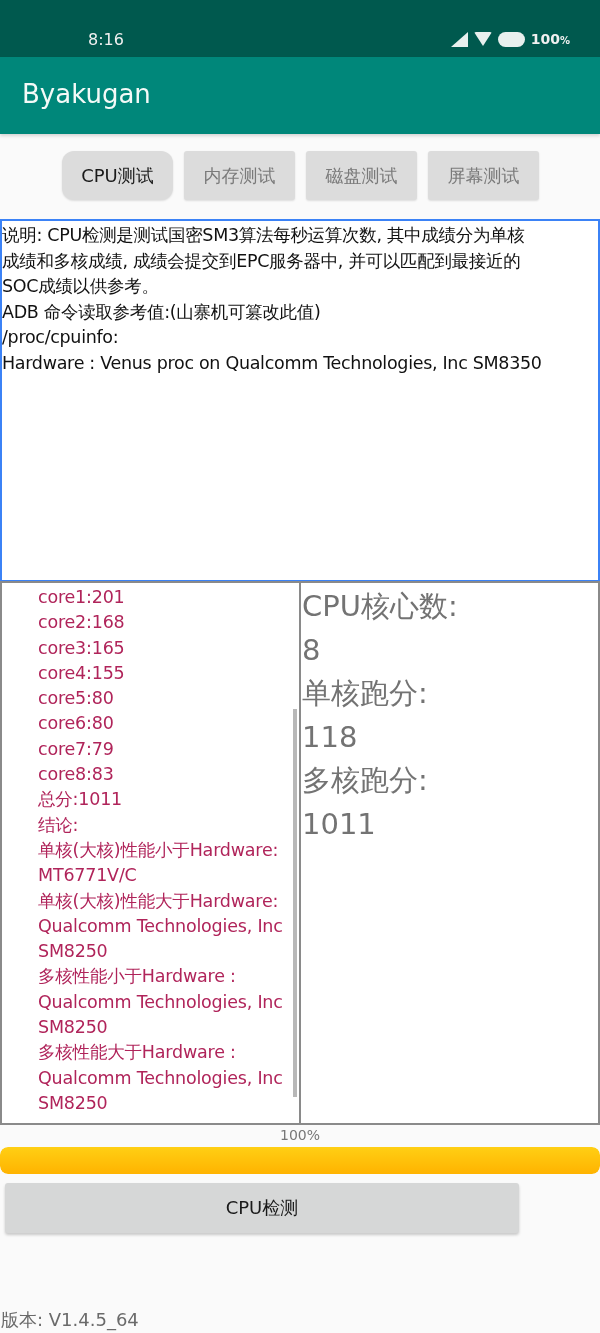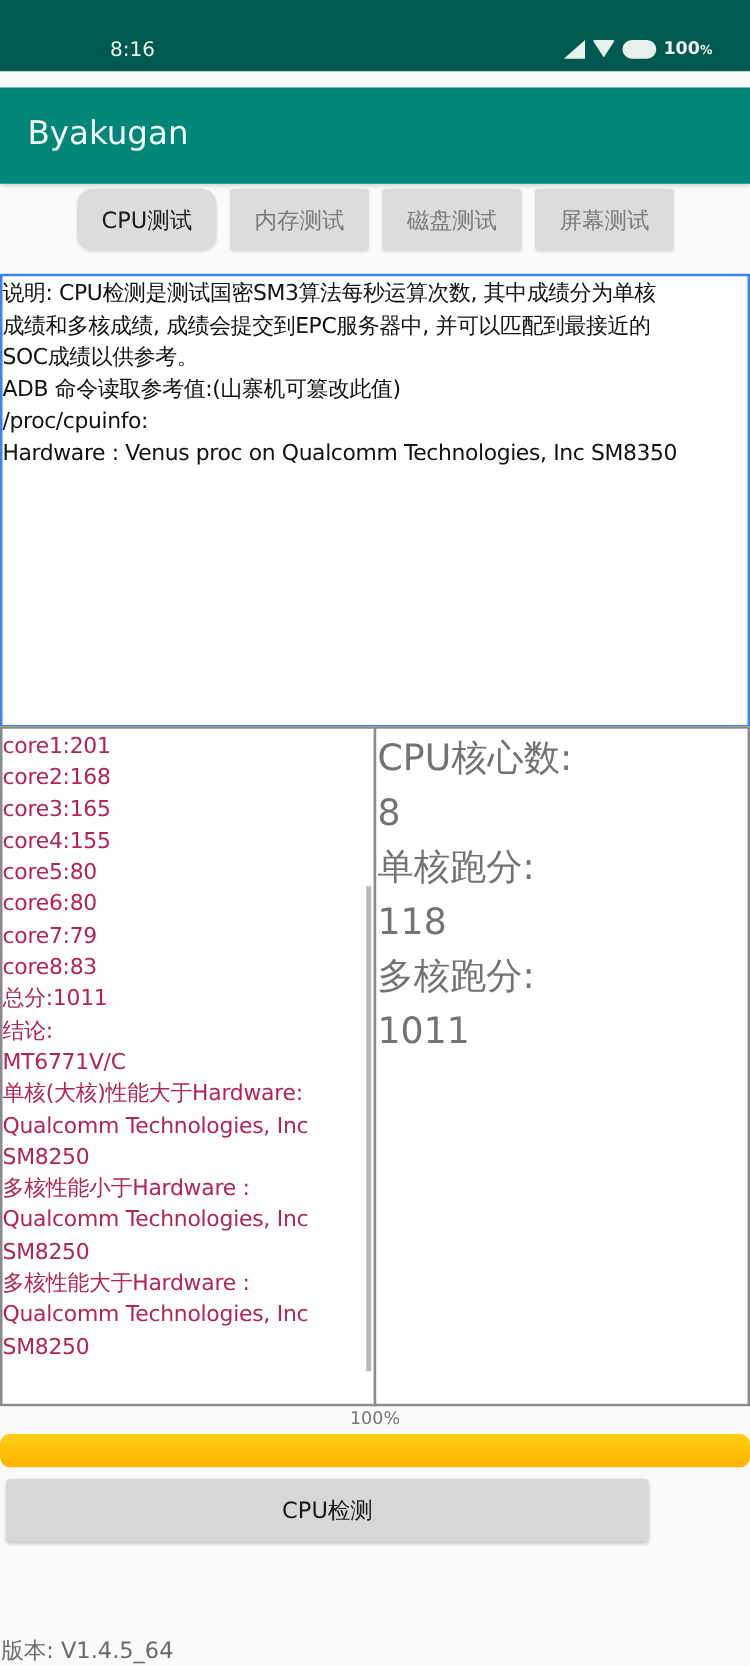--- a/index.html
+++ b/index.html
@@ -5,32 +5,32 @@
     * { box-sizing: border-box; margin: 0; padding: 0; }
     html, body { width: 600px; height: 1333px; overflow: hidden; background: #fafafa; font-family: "DejaVu Sans", "Liberation Sans", sans-serif; }
     .status-bar { position: absolute; left: 0; top: 0; width: 600px; height: 57px; background: #00594e; color: #fff; }
     .status-time { position: absolute; left: 88px; top: 30px; font-size: 16px; color: #f0f0f0; }
     .status-icons { position: absolute; right: 30px; top: 31px; display: flex; align-items: center; gap: 6px; }
     .signal { width: 0; height: 0; border-left: 17px solid transparent; border-bottom: 15px solid #e8f0ee; }
     .wifi { width: 0; height: 0; border-left: 9px solid transparent; border-right: 9px solid transparent; border-top: 14px solid #e8f0ee; border-radius: 2px; }
     .battery { width: 27px; height: 15px; background: #e8f0ee; border-radius: 8px; }
     .battery-text { font-size: 14px; color: #f0f0f0; font-weight: bold; }
     .battery-text small { font-size: 10px; }
-    .app-bar { position: absolute; left: 0; top: 70px; width: 600px; height: 77px; background: #00877a; box-shadow: 0 2px 3px rgba(0,0,0,0.15); }
+    .app-bar { position: absolute; left: 0; top: 57px; width: 600px; height: 77px; background: #00877a; box-shadow: 0 2px 3px rgba(0,0,0,0.15); }
     .app-title { position: absolute; left: 22px; top: 22px; font-size: 26px; color: #f4faf8; }
     .tabs { position: absolute; top: 151px; left: 62px; display: flex; gap: 11px; }
     .tab { width: 111px; height: 49px; background: #dcdcdc; border: none; border-radius: 3px; font-size: 18px; color: #7a7a7a; box-shadow: 0 1px 2px rgba(0,0,0,0.12); font-family: "DejaVu Sans", sans-serif; }
     .tab.active { color: #1a1a1a; border-radius: 12px; }
     .desc-box { position: absolute; left: 0; top: 219px; width: 600px; height: 363px; background: #fff; border: 2px solid #3b82f6; padding: 2px 0 0 0; }
     .desc-line { font-size: 17.5px; line-height: 25.5px; color: #111; white-space: nowrap; letter-spacing: -0.3px; }
     .results { position: absolute; left: 0; top: 581px; width: 600px; height: 544px; }
     .left-panel { position: absolute; left: 0; top: 0; width: 301px; height: 544px; background: #fff; border: 2px solid #8a8a8a; overflow: hidden; }
     .right-panel { position: absolute; left: 299px; top: 0; width: 301px; height: 544px; background: #fff; border: 2px solid #8a8a8a; }
     .core-line { font-size: 17.5px; line-height: 25.3px; color: #b0245a; white-space: nowrap; letter-spacing: -0.2px; }
-    .core-list { padding-top: 2px; }
+    .core-list { padding-top: 2px; padding-left: 36px; }
     .scrollbar { position: absolute; right: 2px; top: 126px; width: 4px; height: 388px; background: #b8b8b8; }
     .stat-line { font-size: 29px; line-height: 43.5px; color: #737373; white-space: nowrap; padding-left: 1px; }
     .stats { padding-top: 2px; }
     .progress-label { position: absolute; left: 0; top: 1127px; width: 600px; text-align: center; font-size: 14px; color: #777; }
     .progress-track { position: absolute; left: 0; top: 1147px; width: 600px; height: 27px; border-radius: 8px; background: #f3f3f3; overflow: hidden; }
     .progress-fill { height: 100%; background: linear-gradient(#ffcf14, #ffb300); border-radius: 8px; }
     .action-btn { position: absolute; left: 5px; top: 1183px; width: 514px; height: 50px; background: #d6d7d7; border: none; border-radius: 3px; font-size: 18px; color: #1a1a1a; box-shadow: 0 2px 3px rgba(0,0,0,0.2); font-family: "DejaVu Sans", sans-serif; }
     .version { position: absolute; left: 1px; top: 1308px; font-size: 18px; color: #6a6a6a; }
   </style>
 </head>
@@ -72,20 +72,21 @@
       <div class="core-line">core1:201</div>
       <div class="core-line">core2:168</div>
       <div class="core-line">core3:165</div>
       <div class="core-line">core4:155</div>
       <div class="core-line">core5:80</div>
       <div class="core-line">core6:80</div>
       <div class="core-line">core7:79</div>
       <div class="core-line">core8:83</div>
       <div class="core-line">总分:1011</div>
       <div class="core-line">结论:</div>
+      <div class="core-line">单核(大核)性能小于Hardware:</div>
       <div class="core-line">MT6771V/C</div>
       <div class="core-line">单核(大核)性能大于Hardware:</div>
       <div class="core-line">Qualcomm Technologies, Inc</div>
       <div class="core-line">SM8250</div>
       <div class="core-line">多核性能小于Hardware :</div>
       <div class="core-line">Qualcomm Technologies, Inc</div>
       <div class="core-line">SM8250</div>
       <div class="core-line">多核性能大于Hardware :</div>
       <div class="core-line">Qualcomm Technologies, Inc</div>
       <div class="core-line">SM8250</div>

